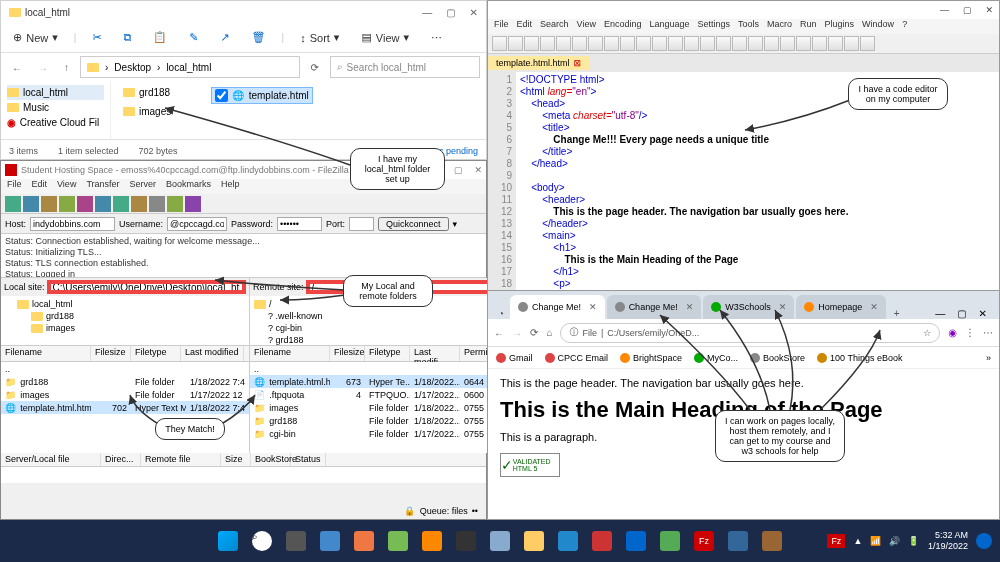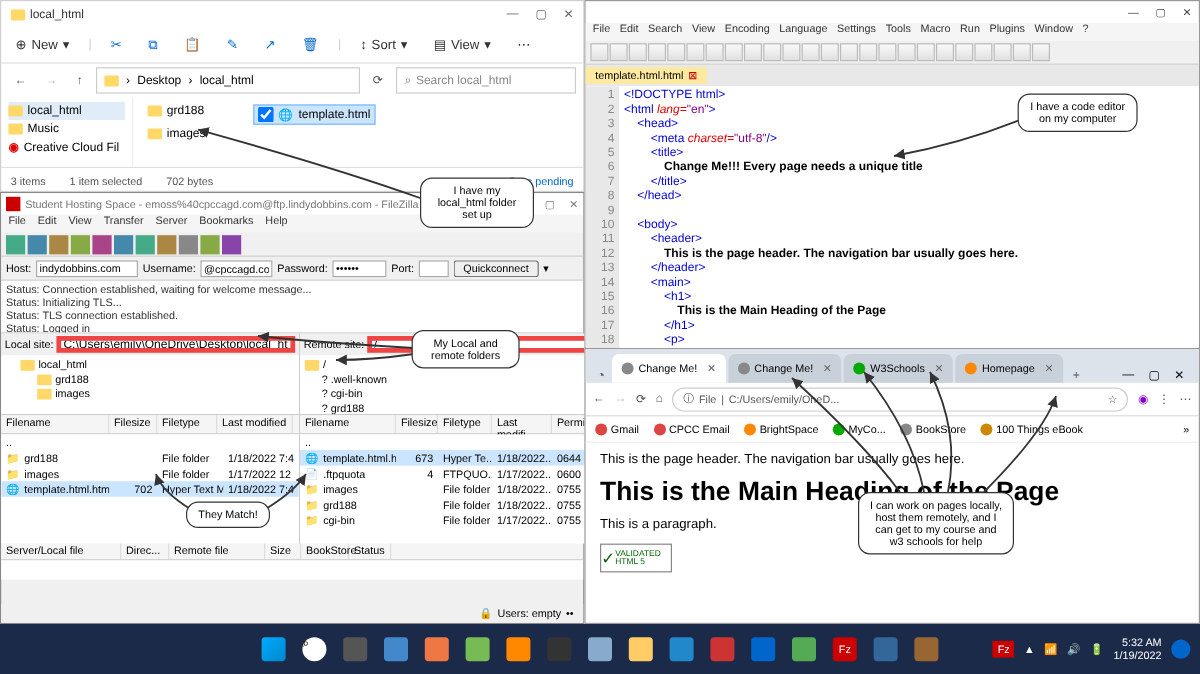--- a/index.html
+++ b/index.html
@@ -356,21 +356,21 @@
   </div>
   <div class="fz-cols" style="height:14px">
       <span style="width:100px">Server/Local file</span>
       <span style="width:40px">Direc...</span>
       <span style="width:80px">Remote file</span>
       <span style="width:30px">Size</span>
       <span style="width:40px">BookStore</span>
       <span>Status</span>
     </div>
   <div style="height:16px;background:#fff"></div>
-  <div class="fz-bottom"><span>🔒</span><span>Users: empty</span> ••</div>
+  <div class="fz-bottom"><span>🔒</span><span>Queue: files</span> ••</div>
 </div>
 
 <div class="npp">
   <div class="npp-title">
     <span class="winbtns">
         <span>—</span>
         <span>▢</span>
         <span>✕</span>
       </span>
   </div>

